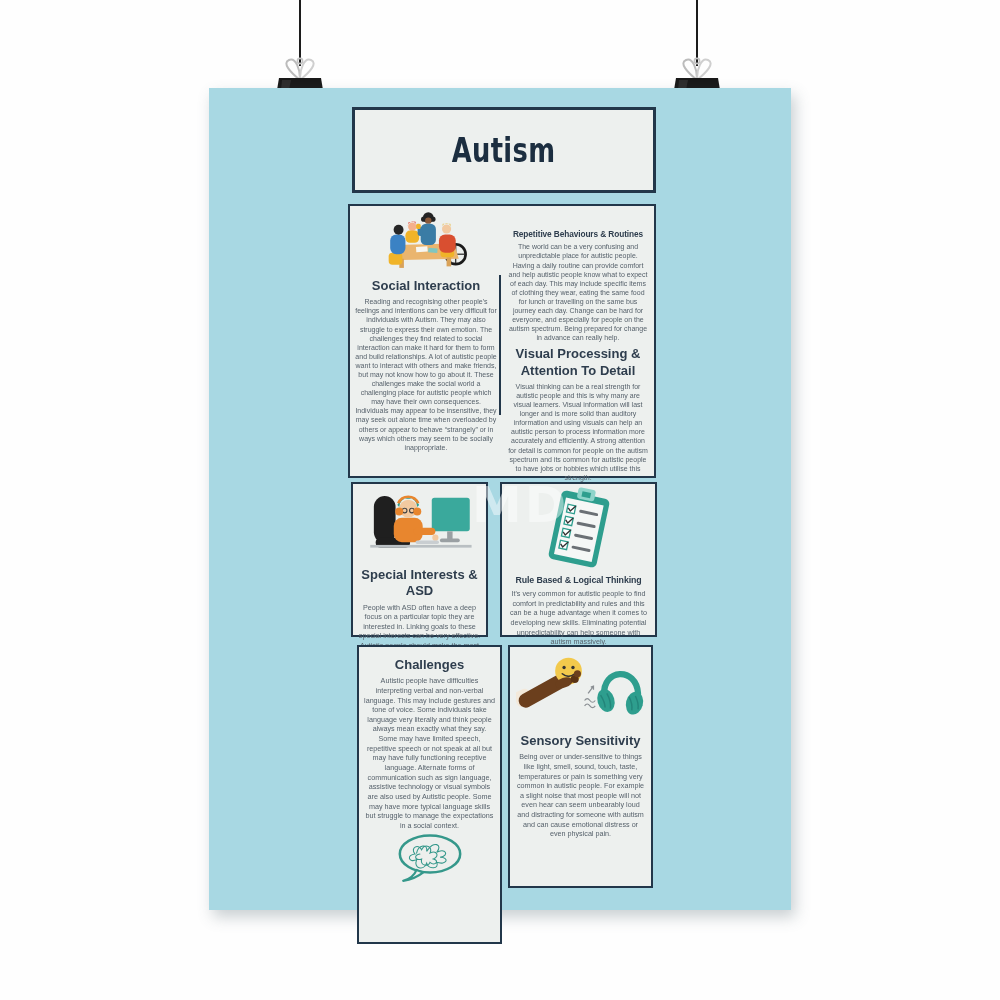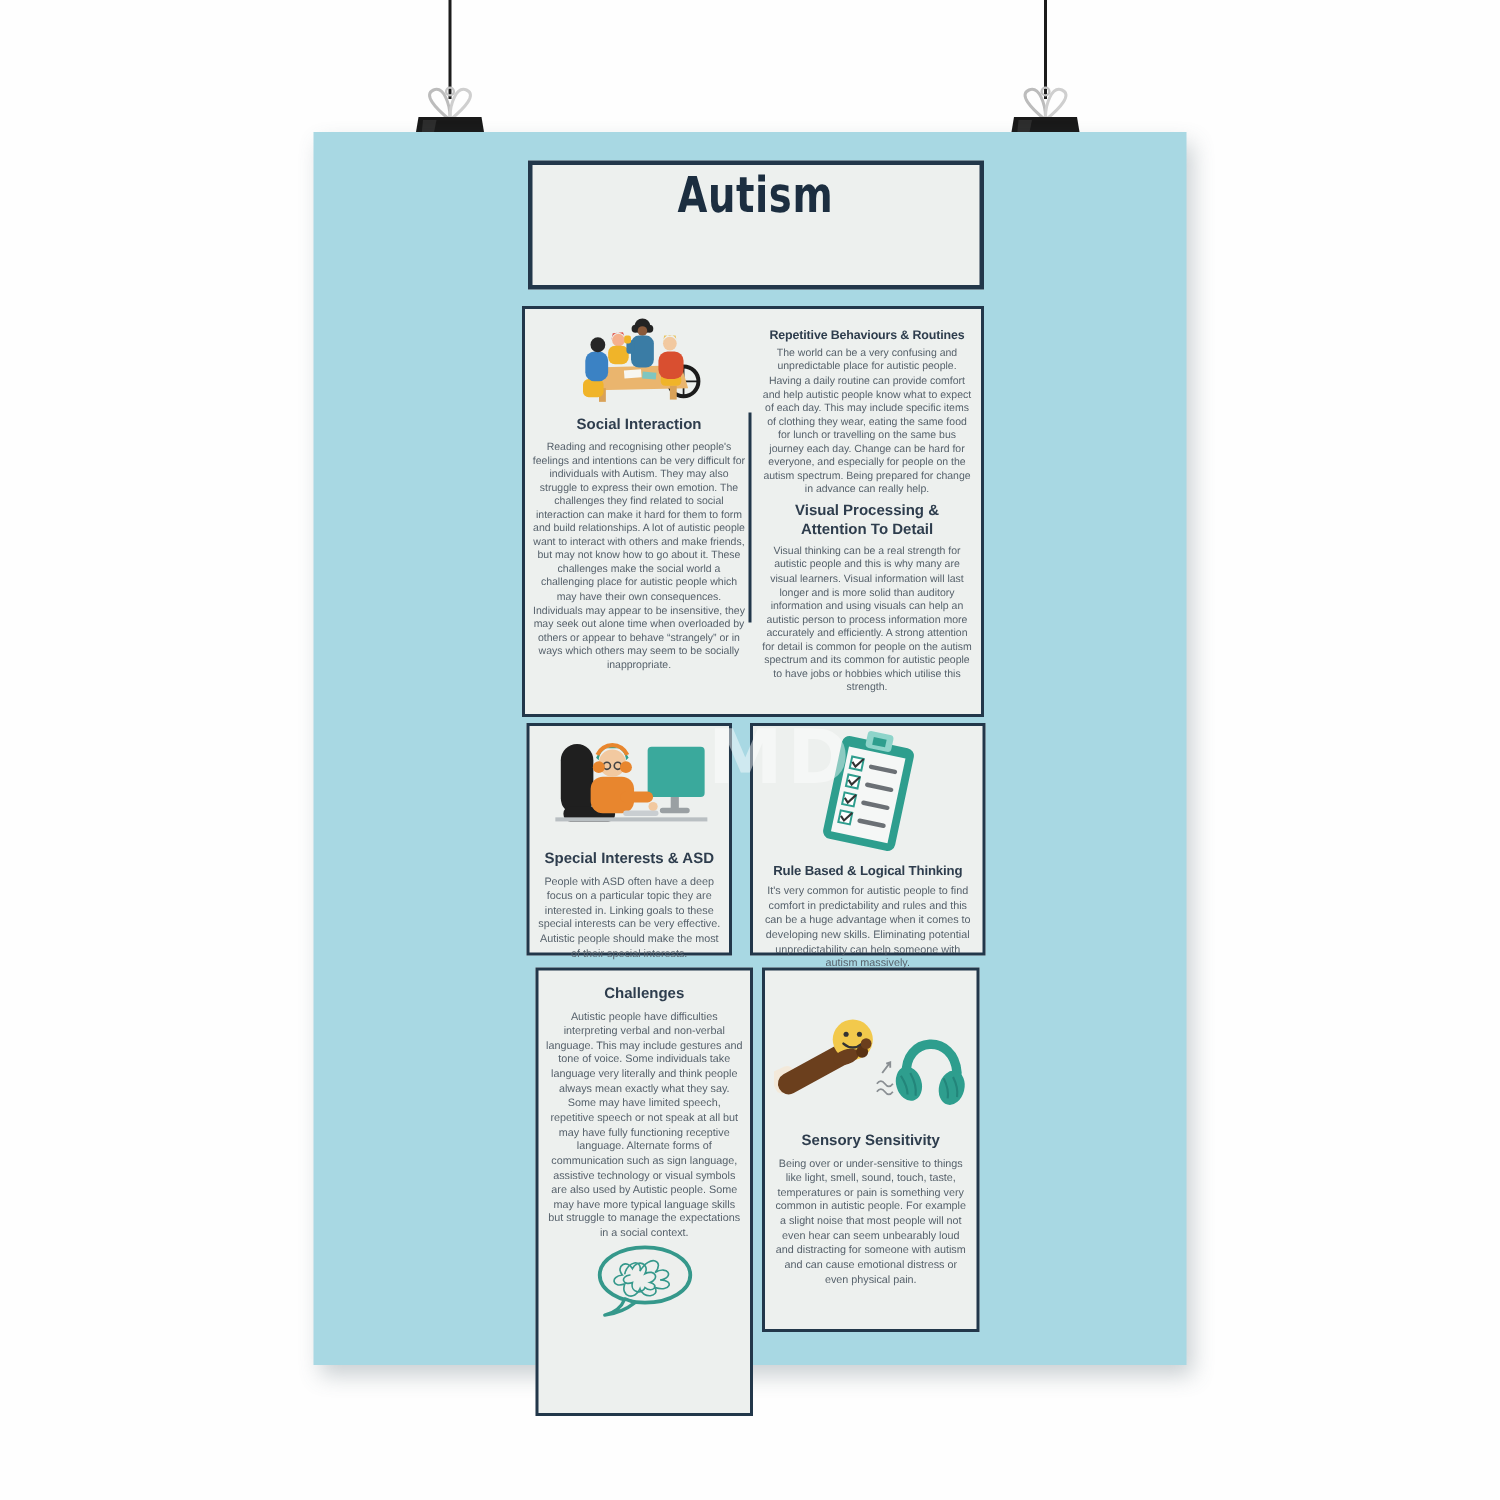--- a/index.html
+++ b/index.html
@@ -4,33 +4,33 @@
 <style>
   html,body { margin:0; padding:0; background:#fff; }
   .scene { position:relative; width:1000px; height:1000px; background:#fefefe; overflow:hidden;
            font-family:"Liberation Sans", sans-serif; }
   .string { position:absolute; top:0; width:2px; background:#1c1c1c; }
   .clip { position:absolute; width:56px; height:56px; }
   .poster { position:absolute; left:209px; top:88px; width:582px; height:822px;
             background:#a8d8e3; box-shadow:4px 7px 14px rgba(80,100,110,0.30); }
   .box { position:absolute; background:#edf0ee; border:2px solid #22374a; box-sizing:border-box; }
   .title-box { left:143px; top:19px; width:304px; height:86px; border-width:3px;
-               display:flex; justify-content:center; }
+               display:flex; align-items:center; justify-content:center; }
   .title-text { font-family:"DejaVu Sans", sans-serif; font-size:33px; font-weight:800;
                 color:#1c2e40; display:inline-block; transform:scaleX(0.78); letter-spacing:0.5px; }
   .s1 { left:139px; top:116px; width:308px; height:274px; display:flex; }
   .s1col { width:50%; padding:4px 5px; box-sizing:border-box; text-align:center; }
   .s1-divider { position:absolute; left:149px; top:69px; width:2px; height:140px; background:#22374a; }
   .s2l { left:142px; top:394px; width:137px; height:155px; text-align:center; padding:3px 5px; }
   .s2r { left:291px; top:394px; width:157px; height:155px; text-align:center; padding:3px 6px; }
   .s3l { left:148px; top:557px; width:145px; height:299px; text-align:center; padding:6px 5px; }
-  .s3r { left:299px; top:557px; width:145px; height:243px; text-align:center; padding:22px 5px; }
-  .sec-heading { font-weight:bold; color:#2e3d4d; font-size:10px; margin:4px 0 3px;
+  .s3r { left:299px; top:557px; width:145px; height:243px; text-align:center; padding:0 5px; }
+  .sec-heading { font-weight:bold; color:#2e3d4d; font-size:13px; margin:4px 0 3px;
                  white-space:pre-line; line-height:1.25; }
-  .sec-heading--tight { font-size:8.3px; white-space:nowrap; letter-spacing:-0.1px; margin-top:8px; }
+  .sec-heading--tight { font-size:8.3px; white-space:nowrap; letter-spacing:-0.1px; margin-top:19px; }
   .sec-heading--rule { font-size:8.8px; white-space:nowrap; letter-spacing:-0.1px; }
   .sec-body { font-size:7.2px; color:#56616b; line-height:1.34; white-space:pre-line; }
   .sec-body--s1 { font-size:7px; line-height:1.3; }
   .illus { display:block; margin:0 auto; }
   .watermark { position:absolute; left:263px; top:388px; font-family:"DejaVu Sans", sans-serif;
                font-size:50px; font-weight:700; color:rgba(255,255,255,0.45); letter-spacing:3px;
                z-index:5; pointer-events:none; }
 </style>
 </head>
 <body>

